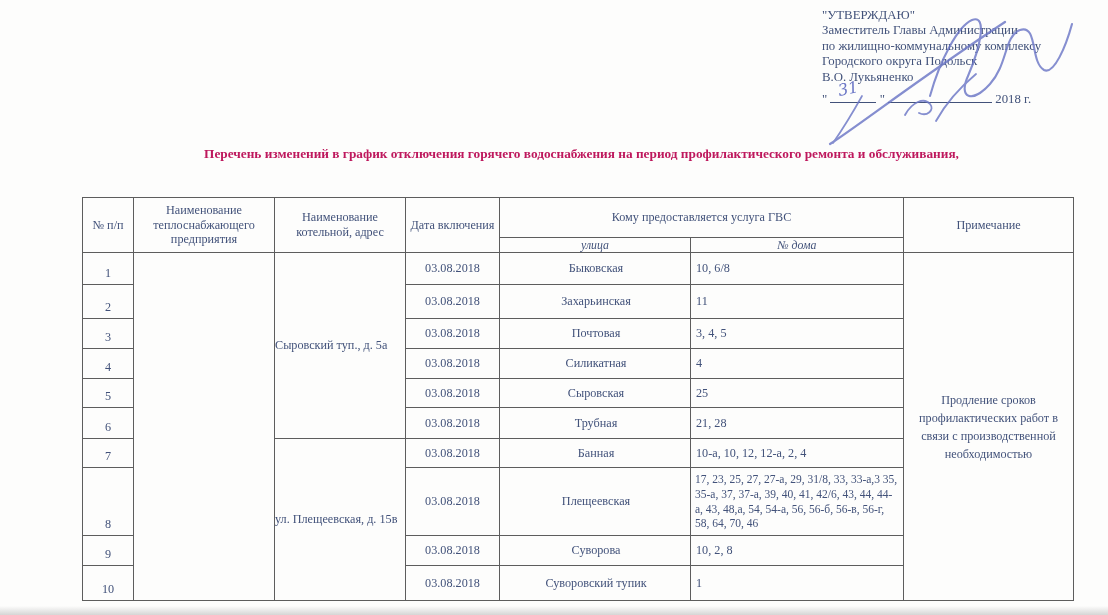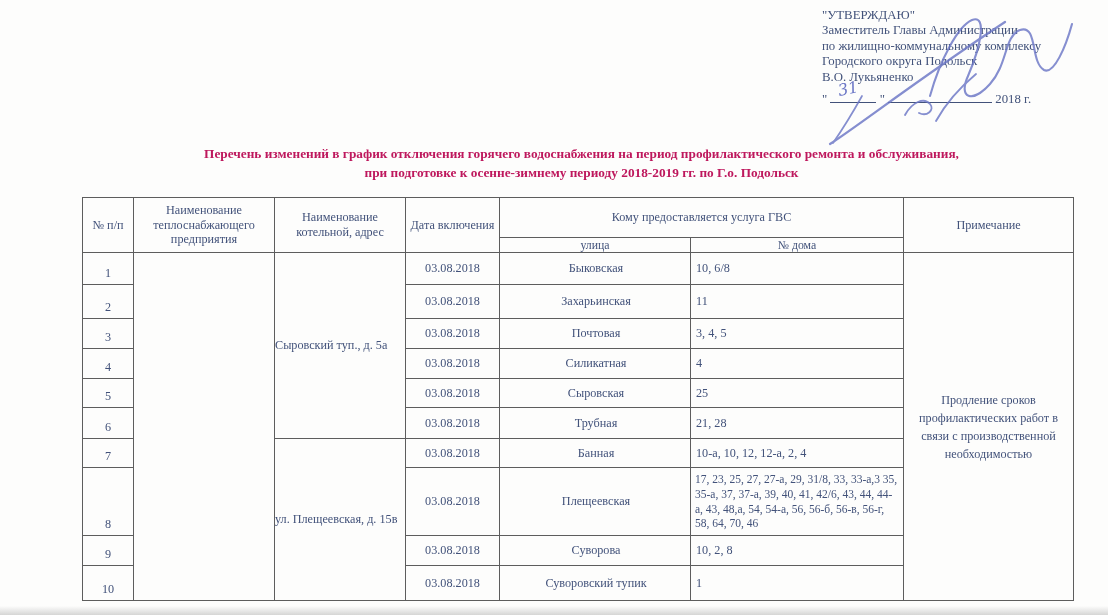--- a/index.html
+++ b/index.html
@@ -33,21 +33,21 @@
 
   
   table.doc {
     position:absolute; left:82px; top:197px;
     border-collapse:collapse; table-layout:fixed;
     font-size:12.2px; color:var(--ink,#42527a);
   }
   .doc th, .doc td { border:1px solid var(--border,#5d5d5d); font-weight:normal; padding:0; overflow:hidden; }
   .doc thead th { text-align:center; vertical-align:middle; line-height:14.6px; padding:1px 3px; }
   tr.h1 { height:40px; }
-  tr.h2 { height:15px; }
+  tr.h2 { height:15px;font-style:italic; }
   tr.h2 th { font-size:11.8px; line-height:12px; padding:0 0 1px 0; }
   th.house-h { text-align:left; padding-left:5px; }
   td.num   { text-align:center; vertical-align:bottom; padding-bottom:3px; }
   td.boiler{ vertical-align:middle; }
   td.date  { text-align:center; vertical-align:middle; }
   td.street{ text-align:center; vertical-align:middle; padding:0 3px 0 5px; }
   td.houses{ text-align:left; vertical-align:middle; padding:0 3px 0 5px;margin-top:28px; }
   td.houses.long { font-size:11.5px; line-height:14.6px; padding:2px 4px; }
   td.note  { text-align:center; vertical-align:middle; line-height:18px; padding:0 13px; }
   tr.b1{height:32px} tr.b2{height:34px} tr.b3{height:30px} tr.b4{height:30px}
@@ -86,21 +86,20 @@
                                    C 158 98, 172 104, 190 84 C 208 64, 204 36, 220 30
                                    C 238 24, 230 62, 244 70 C 254 75, 266 46, 272 24"></path>
       <path stroke-width="1.9" d="M 105 115 C 112 102, 124 97, 130 104 C 135 110, 127 117, 119 113"></path>
       <path stroke-width="1.9" d="M 136 121 C 146 103, 158 89, 176 74"></path>
       <path stroke-width="1.7" d="M 62 96 C 52 114, 42 130, 33 143"></path>
     </g>
   </svg>
 
   <div class="title">
     <div>Перечень изменений в график отключения горячего водоснабжения на период профилактического ремонта и обслуживания,</div>
-    <div>при подготовке к осенне-зимнему периоду 2018-2019 гг. по Г.о. Подольск</div>
   </div>
 
   <table class="doc">
     <colgroup>
       <col style="width:51px">
         <col style="width:141px">
         <col style="width:131px">
       <col style="width:94px">
         <col style="width:191px">
         <col style="width:213px">

